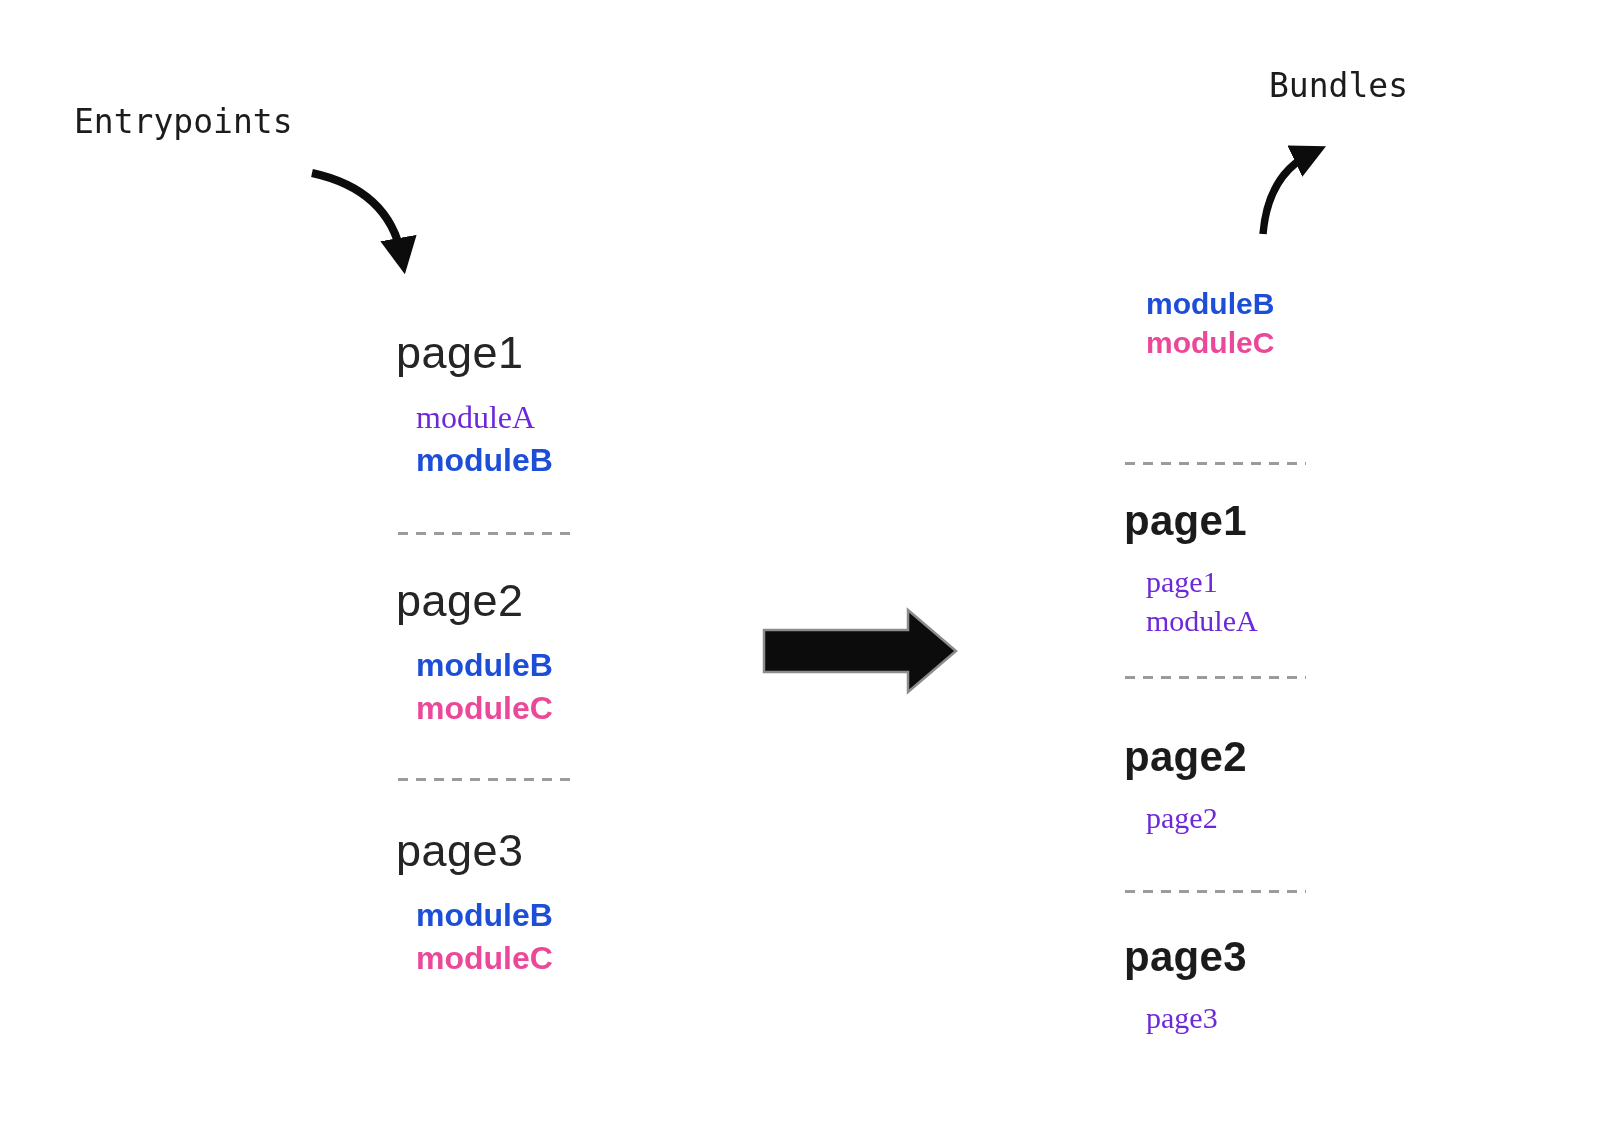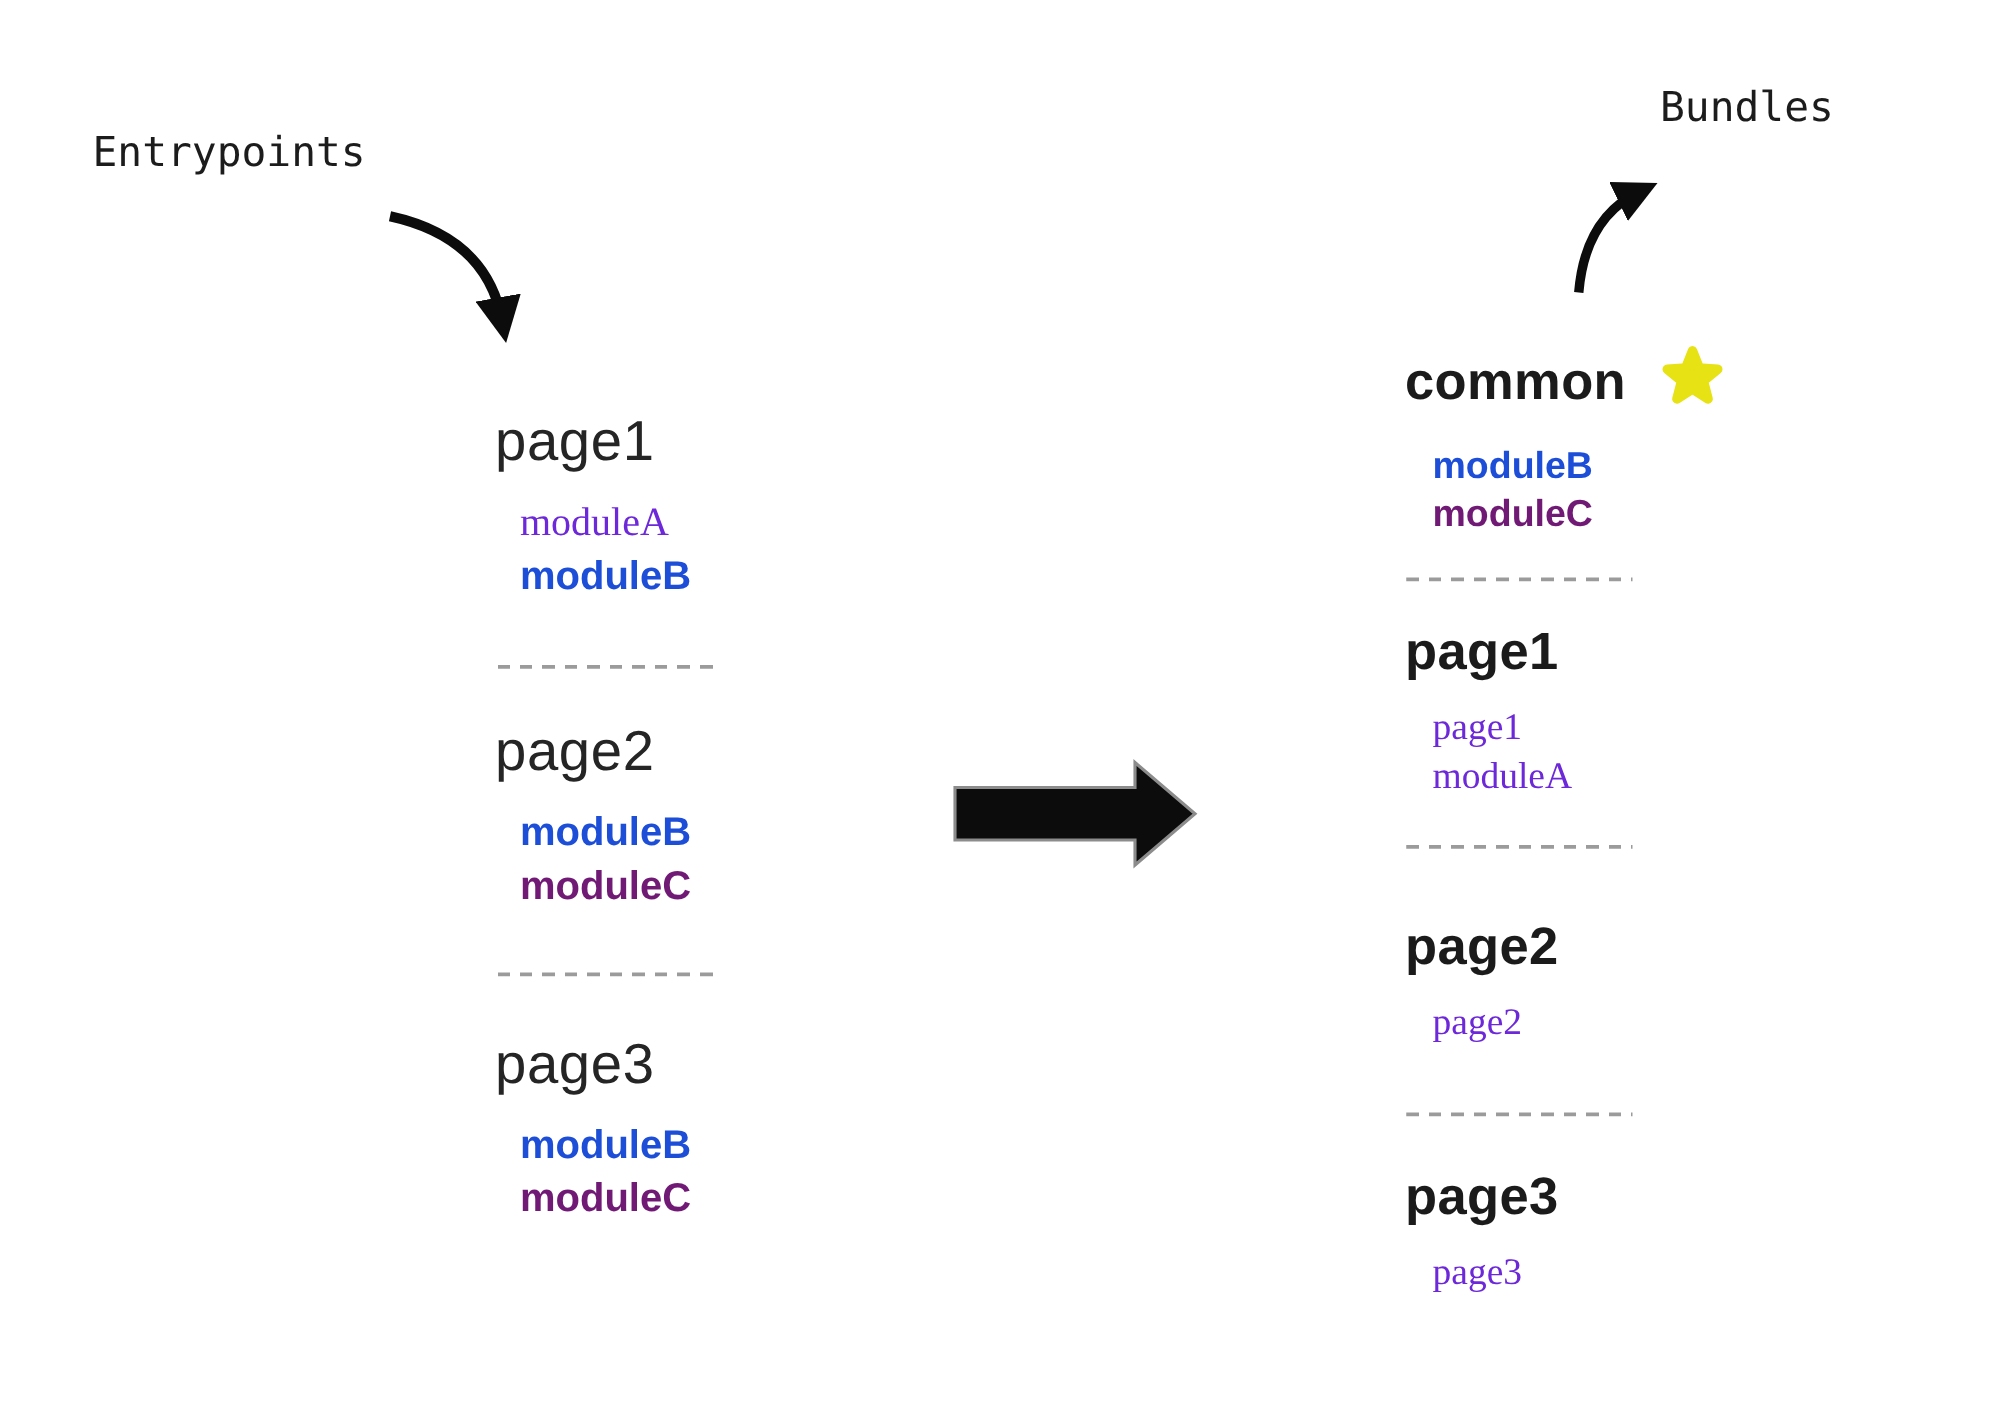--- a/index.html
+++ b/index.html
@@ -5,39 +5,39 @@
   html,body{margin:0;padding:0;background:#ffffff;}
   .canvas{
     position:relative;width:1464px;height:1138px;background:#ffffff;
     font-family:"Liberation Sans",sans-serif;overflow:hidden;color:#212121;
   }
   .mono-label{
     position:absolute;font-family:"DejaVu Sans Mono","Liberation Mono",monospace;
     font-size:33px;color:#1c1c1c;white-space:nowrap;letter-spacing:0px;
   }
   .entry-label{left:74px;top:102px;}
-  .bundles-label{left:1328px;top:66px;}
+  .bundles-label{left:1269px;top:66px;}
 
   .group{position:absolute;}
   
   .lgroup{left:396px;}
   .lgroup-title{font-size:45px;font-weight:400;line-height:54px;color:#252525;letter-spacing:0.5px;}
   .lmods{padding-left:20px;margin-top:16px;}
   .lmods .mod{font-size:32px;line-height:43px;}
 
   
   .rgroup{left:1124px;}
   .rgroup-title{font-size:42px;font-weight:700;line-height:54px;color:#1b1b1b;letter-spacing:0.3px;display:flex;align-items:center;}
   .rmods{padding-left:22px;margin-top:14px;}
   .rmods .mod{font-size:30px;line-height:39px;}
 
   .mod{white-space:nowrap;}
   .mod-black{color:#6d28d9;font-weight:400;font-family:Liberation Serif, serif;}
   .mod-green{color:#1d4ed8;font-weight:700;}
-  .mod-red{color:#701a75;font-weight:700;}
+  .mod-red{color:#ec4899;font-weight:700;}
 
   .dash{
     position:absolute;height:3px;
     background:repeating-linear-gradient(90deg,#9b9b9b 0 10px,transparent 10px 18px);
   }
   .dash-left{left:398px;width:178px;}
   .dash-right{left:1125px;width:181px;}
 
   .arrow-svg{position:absolute;}
   .star-icon-wrap{display:inline-block;margin-left:26px;transform:translateY(2px);}
@@ -92,28 +92,20 @@
 
   <div class="group lgroup" style="top:824px;">
     <div class="lgroup-title">page3</div>
     <div class="lmods">
       <div class="mod mod-green">moduleB</div>
       <div class="mod mod-red">moduleC</div>
     </div>
   </div>
 
   <div class="group rgroup" style="top:270px;">
-    <div class="rgroup-title">
-      <span>common</span>
-      <span class="star-icon-wrap">
-        <svg width="54" height="56" viewBox="0 0 56 58">
-          <path d="M28,9 L33.6,23.3 L48.9,24.2 L37,33.9 L40.9,48.8 L28,40.5 L15.1,48.8 L19,33.9 L7.1,24.2 L22.4,23.3 Z" fill="#e7e214" stroke="#e7e214" stroke-width="8" stroke-linejoin="round"></path>
-        </svg>
-      </span>
-    </div>
     <div class="rmods">
       <div class="mod mod-green">moduleB</div>
       <div class="mod mod-red">moduleC</div>
     </div>
   </div>
   <div class="dash dash-right" style="top:462px;"></div>
 
   <div class="group rgroup" style="top:494px;">
     <div class="rgroup-title">
       <span>page1</span>

